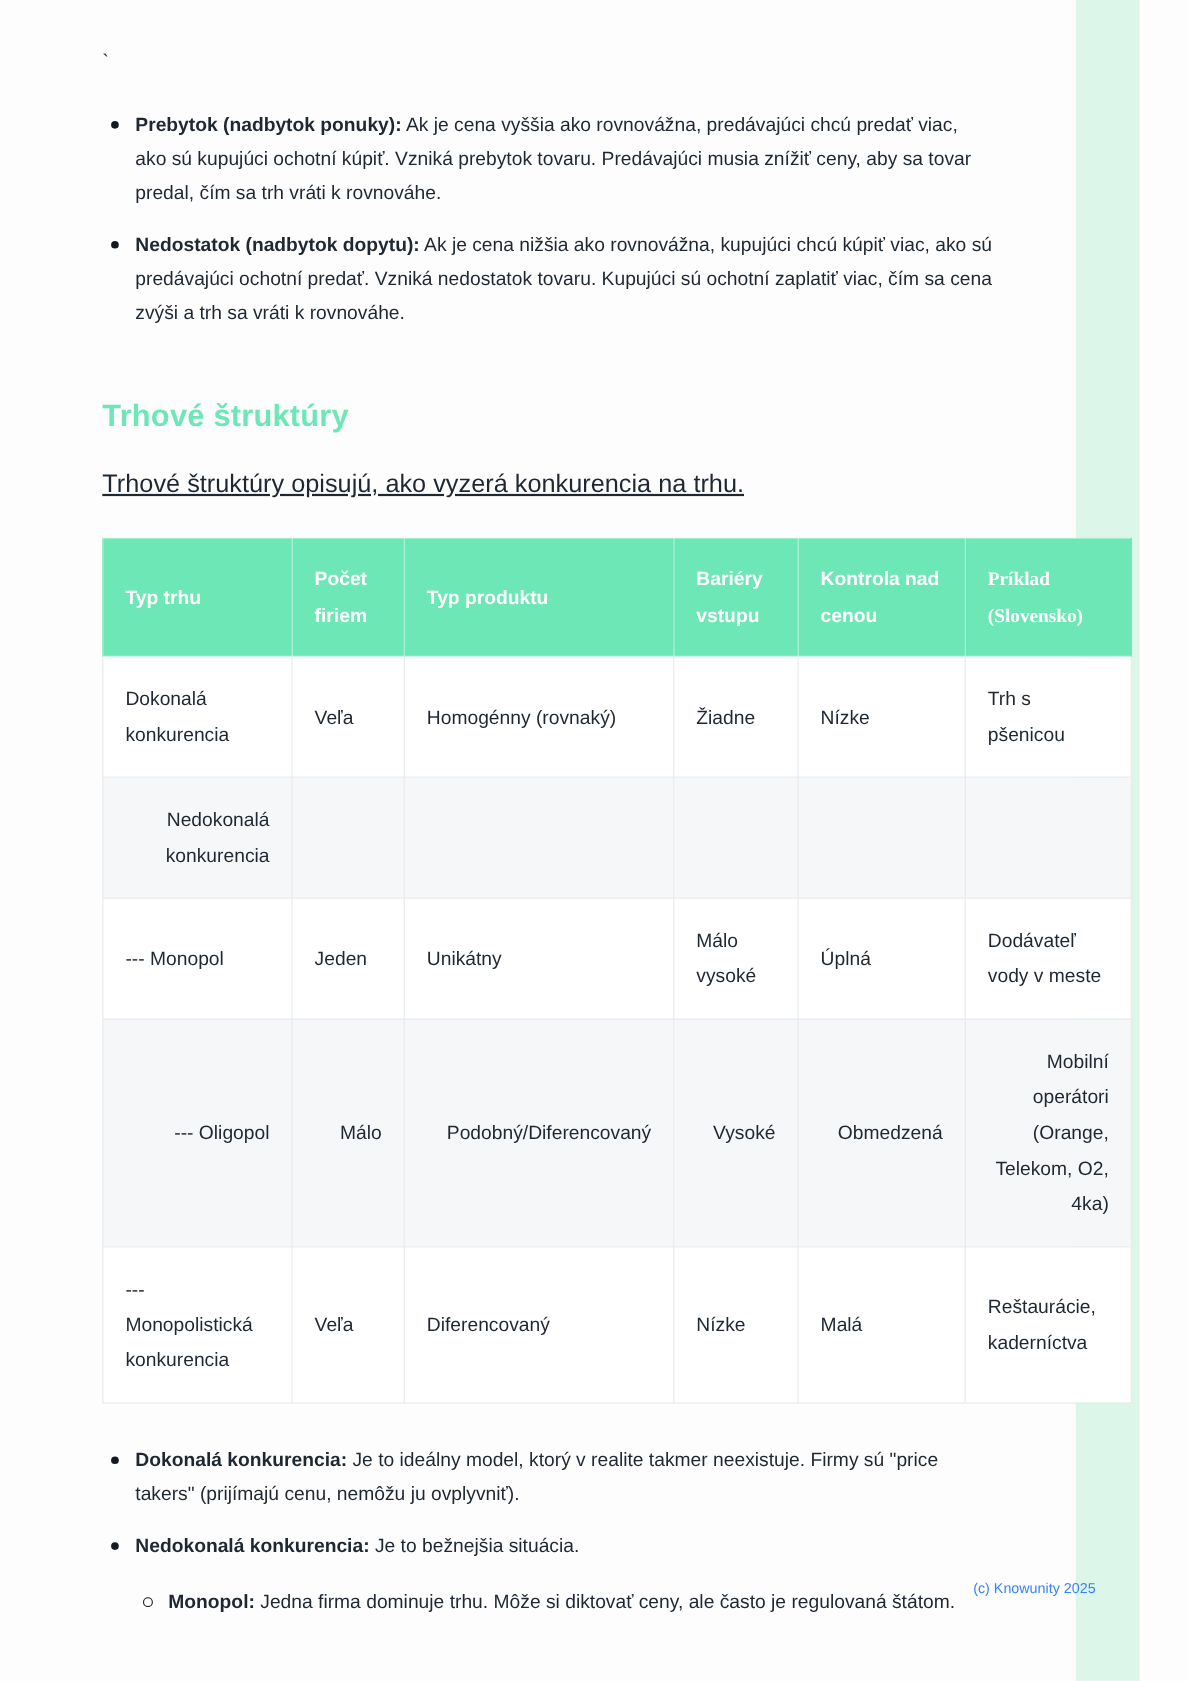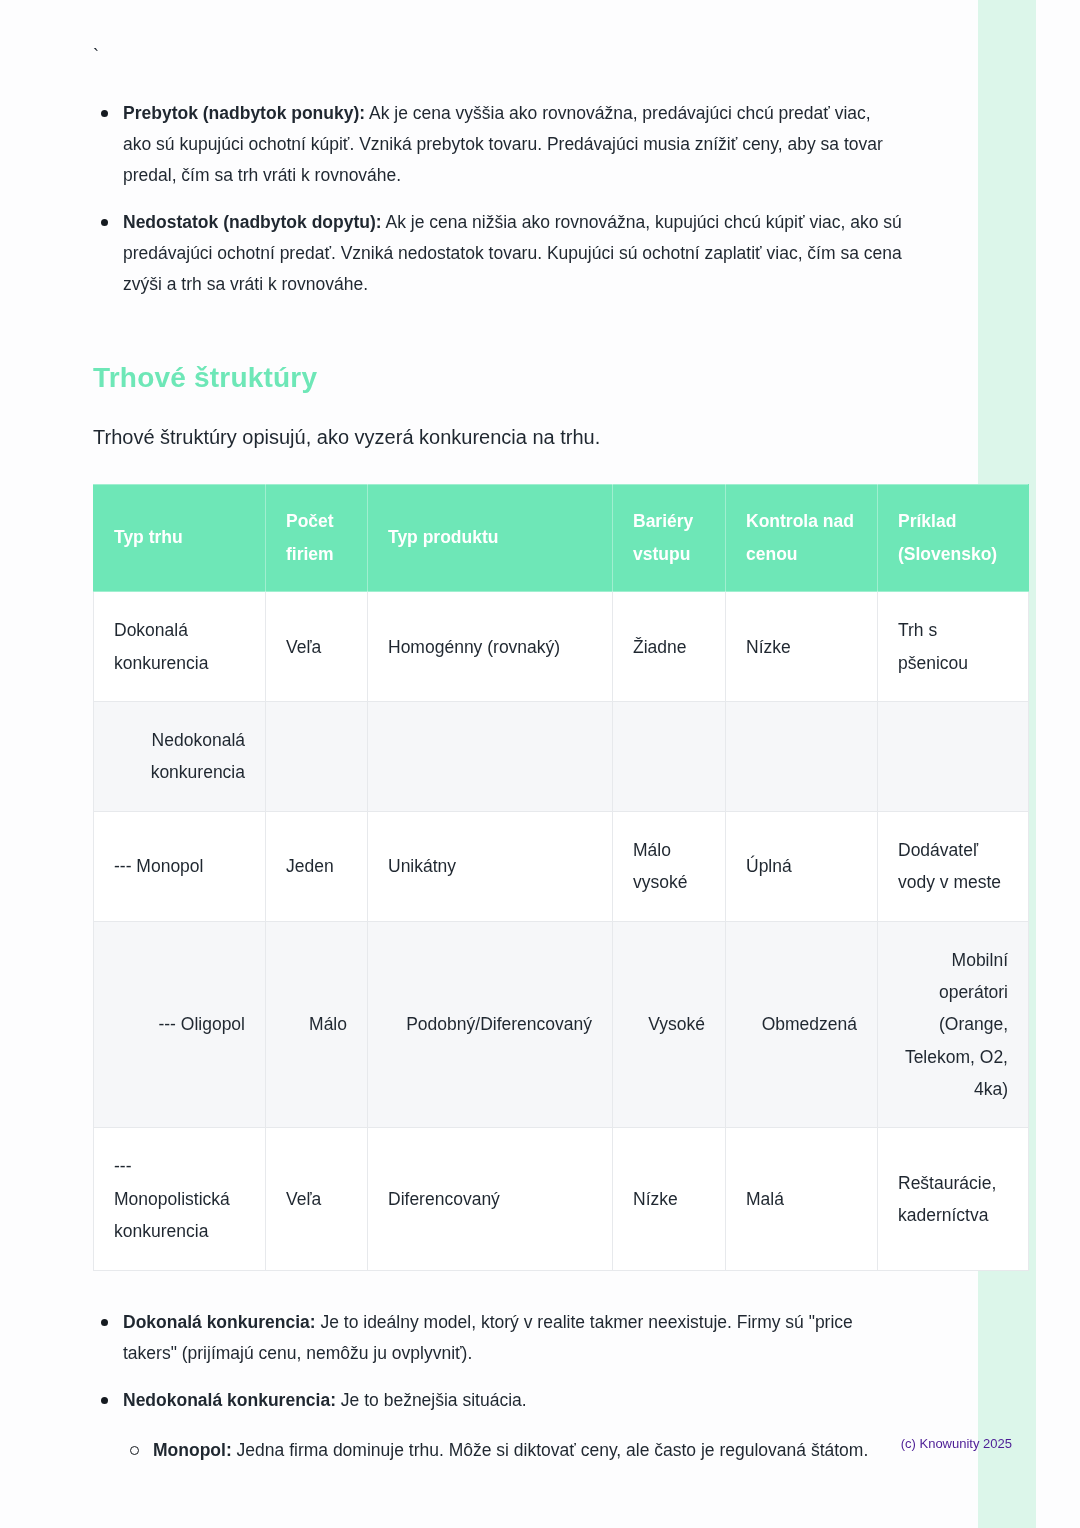--- a/index.html
+++ b/index.html
@@ -78,58 +78,59 @@
   b { font-weight: bold; }
   h2.section-title {
     margin-top: 62px;
     font-size: 28px;
     font-weight: bold;
     color: #6ee7b7;
     letter-spacing: 0.2px;
   }
   p.section-intro {
     margin-top: 26px;
-    font-size: 20px;
+    font-size: 23px;
     line-height: 1.7;
+    text-decoration: underline;
   }
   table.market-table {
     margin-top: 30px;
     width: 935px;
     border-collapse: collapse;
     table-layout: fixed;
   }
   table.market-table th {
     background: #6ee7b7;
     color: #ffffff;
     font-weight: bold;
     text-align: left;
     font-size: 17.5px;
     line-height: 1.9;
     padding: 20px 20px;
     vertical-align: middle;
     border: 1px solid rgba(255,255,255,0.35);
   }
   table.market-table th:first-child { border-left-color: #6ee7b7; }
-  table.market-table th:last-child { border-right-color: #6ee7b7; }
+  table.market-table th:last-child { border-right-color: #6ee7b7; font-family: Liberation Serif, serif; }
   table.market-table td {
     background: #ffffff;
     font-size: 17.5px;
     line-height: 1.85;
     padding: 22px 20px;
     vertical-align: middle;
     border: 1px solid #e7e9ec;
     word-wrap: break-word;
   }
   table.market-table tr.alt td { background: #f6f7f9; text-align: right; }
   .page-footer {
     position: absolute;
     top: 1436px;
-    right: 68px;
+    right: 84px;
     font-size: 13px;
-    color: #4c1d95;
+    color: #3b82f6;
     z-index: 1;
     margin-left: 15px;
   }
 </style>
 </head>
 <body>
 
 <div class="accent-stripe"></div>
 
 <div class="content">

